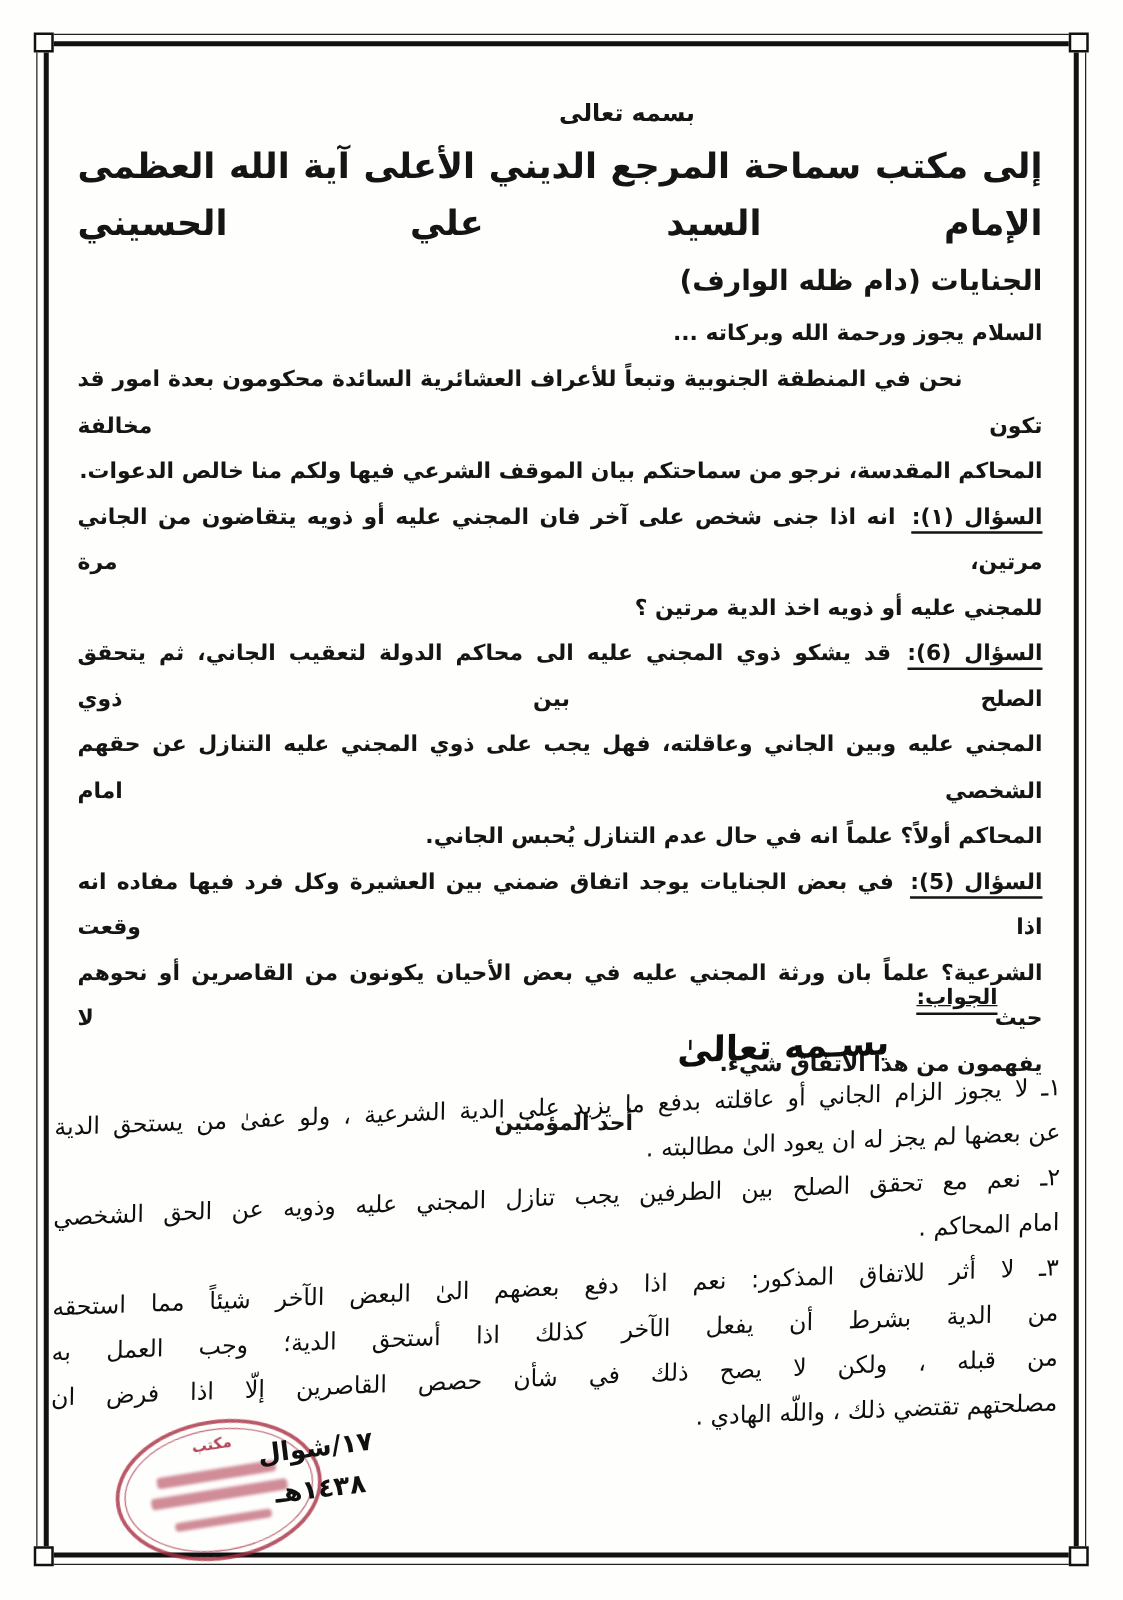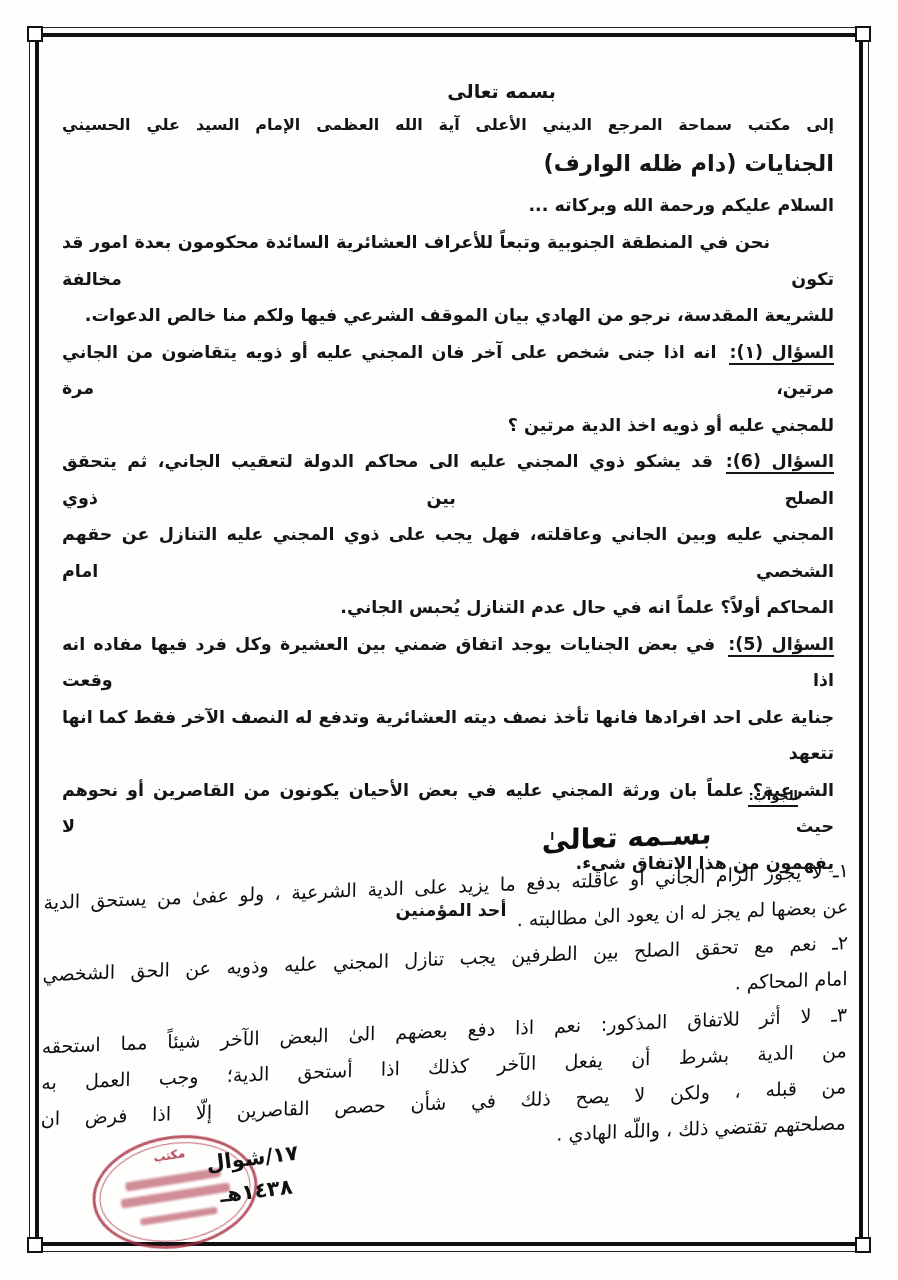--- a/index.html
+++ b/index.html
@@ -20,34 +20,34 @@
   .corner.bl { bottom:27px; left:27px; }
   .corner.br { bottom:27px; right:27px; }
 
   
   .typed {
     position:absolute; top:72px; right:64px; left:62px;
     direction:rtl; text-align:justify;
     font-weight:700; font-size:17.5px; line-height:36.5px; color:#151515;
   }
   .typed .basmala { text-align:right; padding-right:278px; line-height:38px; font-size:19px; }
-  .addressee1 { font-size:16px; line-height:30px; text-align:justify; text-align-last:justify; }
+  .addressee1 { font-size:28px; line-height:46px; text-align:justify; text-align-last:justify; }
   .addressee2 { font-size:22.5px; line-height:46px; text-align:right; }
   .salutation { line-height:38px; }
   .para { margin:0; }
   .indent { text-indent:64px; }
   .fill { text-align-last:justify; }
   .q-label { border-bottom:2.5px solid currentColor; padding-bottom:1px; margin-left:13px; }
   .signature { text-align:center; margin-top:10px; line-height:38px; padding-left:6px; }
 
   
   .answer-head {
     position:absolute; top:788px; right:100px; direction:rtl;
-    font-weight:700; font-size:13px; color:#141414;
-    border-bottom:2.5px solid #141414; padding-bottom:2px;
+    font-weight:700; font-size:17px; color:#141414;
+    border-bottom:2.5px solid #141414; padding-bottom:2px;text-decoration:underline;
   }
   .hand {
     position:absolute; top:822px; right:48px; left:44px;
     direction:rtl; text-align:justify;
     font-weight:400; font-size:19px; line-height:36px; color:#0e0e0e;
     transform:rotate(-2.3deg) skewX(-3deg); transform-origin:50% 0;
     letter-spacing:.3px;
   }
   .hand .basmala-h { text-align:right; padding-right:138px; font-size:28px;
     font-weight:700; line-height:46px; letter-spacing:1px; }
@@ -84,41 +84,40 @@
   <div class="frame-inner"></div>
   <div class="corner tl"></div>
   <div class="corner tr"></div>
   <div class="corner bl"></div>
   <div class="corner br"></div>
 
   <div class="typed">
     <div class="basmala">بسمه تعالى</div>
     <div class="addressee1">إلى مكتب سماحة المرجع الديني الأعلى آية الله العظمى الإمام السيد علي الحسيني</div>
     <div class="addressee2">الجنايات (دام ظله الوارف)</div>
-    <div class="salutation">السلام عليكم ورحمة الله وبركاته ...</div>
+    <div class="salutation">السلام يجوز ورحمة الله وبركاته ...</div>
 
     <p class="para">
       <span style="display:block" class="indent fill">نحن في المنطقة الجنوبية وتبعاً للأعراف العشائرية السائدة محكومون بعدة امور قد تكون مخالفة</span>
-      <span style="display:block">للشريعة المقدسة، نرجو من الهادي بيان الموقف الشرعي فيها ولكم منا خالص الدعوات.</span>
+      <span style="display:block">المحاكم المقدسة، نرجو من سماحتكم بيان الموقف الشرعي فيها ولكم منا خالص الدعوات.</span>
     </p>
 
     <p class="para">
       <span style="display:block" class="fill"><span class="q-label">السؤال (١):</span><span>انه اذا جنى شخص على آخر فان المجني عليه أو ذويه يتقاضون من الجاني مرتين، مرة</span></span>
       <span style="display:block">للمجني عليه أو ذويه اخذ الدية مرتين ؟</span>
     </p>
 
     <p class="para">
       <span style="display:block" class="fill"><span class="q-label">السؤال (6):</span><span>قد يشكو ذوي المجني عليه الى محاكم الدولة لتعقيب الجاني، ثم يتحقق الصلح بين ذوي</span></span>
       <span style="display:block" class="fill">المجني عليه وبين الجاني وعاقلته، فهل يجب على ذوي المجني عليه التنازل عن حقهم الشخصي امام</span>
       <span style="display:block">المحاكم أولاً؟ علماً انه في حال عدم التنازل يُحبس الجاني.</span>
     </p>
 
     <p class="para">
       <span style="display:block" class="fill"><span class="q-label">السؤال (5):</span><span>في بعض الجنايات يوجد اتفاق ضمني بين العشيرة وكل فرد فيها مفاده انه اذا وقعت</span></span>
-      <span style="display:block" class="fill">جناية على احد افرادها فانها تأخذ نصف ديته العشائرية وتدفع له النصف الآخر فقط كما انها تتعهد</span>
       <span style="display:block" class="fill">الشرعية؟ علماً بان ورثة المجني عليه في بعض الأحيان يكونون من القاصرين أو نحوهم حيث لا</span>
       <span style="display:block">يفهمون من هذا الاتفاق شيء.</span>
     </p>
 
     <div class="signature">أحد المؤمنين</div>
   </div>
 
   <div class="answer-head">الجواب:</div>
 
   <div class="hand">

